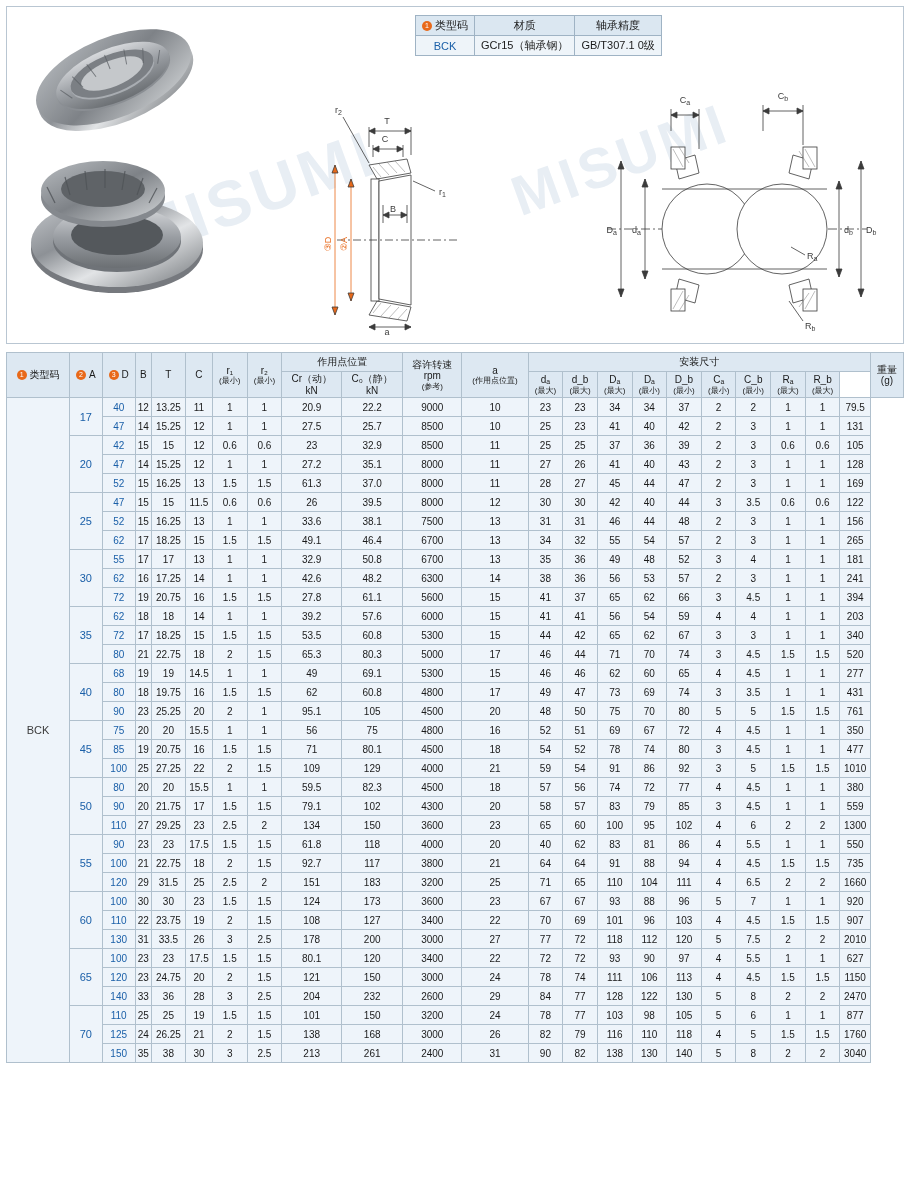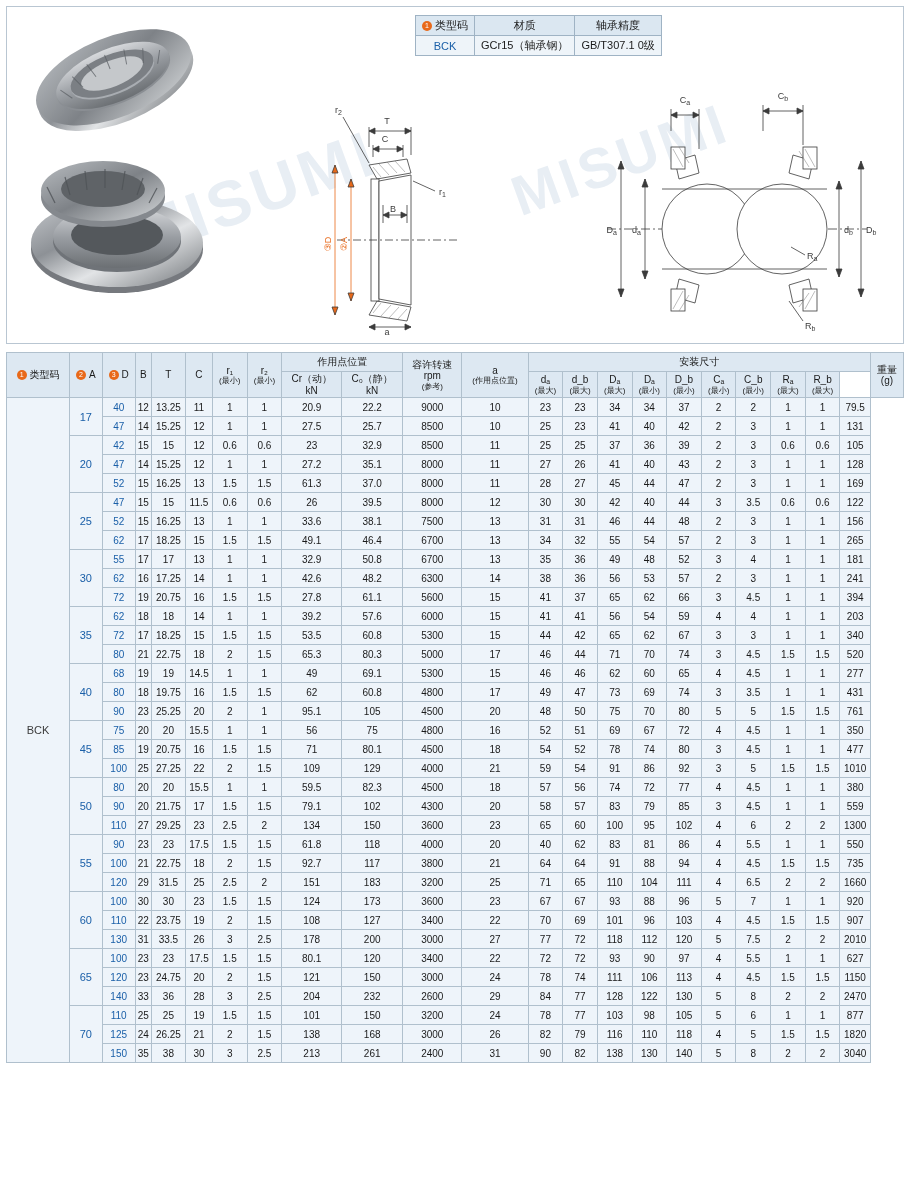--- a/index.html
+++ b/index.html
@@ -1148,21 +1148,21 @@
           <td>26</td>
           <td>82</td>
           <td>79</td>
           <td>116</td>
           <td>110</td>
           <td>118</td>
           <td>4</td>
           <td>5</td>
           <td>1.5</td>
           <td>1.5</td>
-          <td>1820</td>
+          <td>1760</td>
         </tr>
         <tr>
           <td class="blue">150</td>
           <td>35</td>
           <td>38</td>
           <td>30</td>
           <td>3</td>
           <td>2.5</td>
           <td>213</td>
           <td>261</td>

